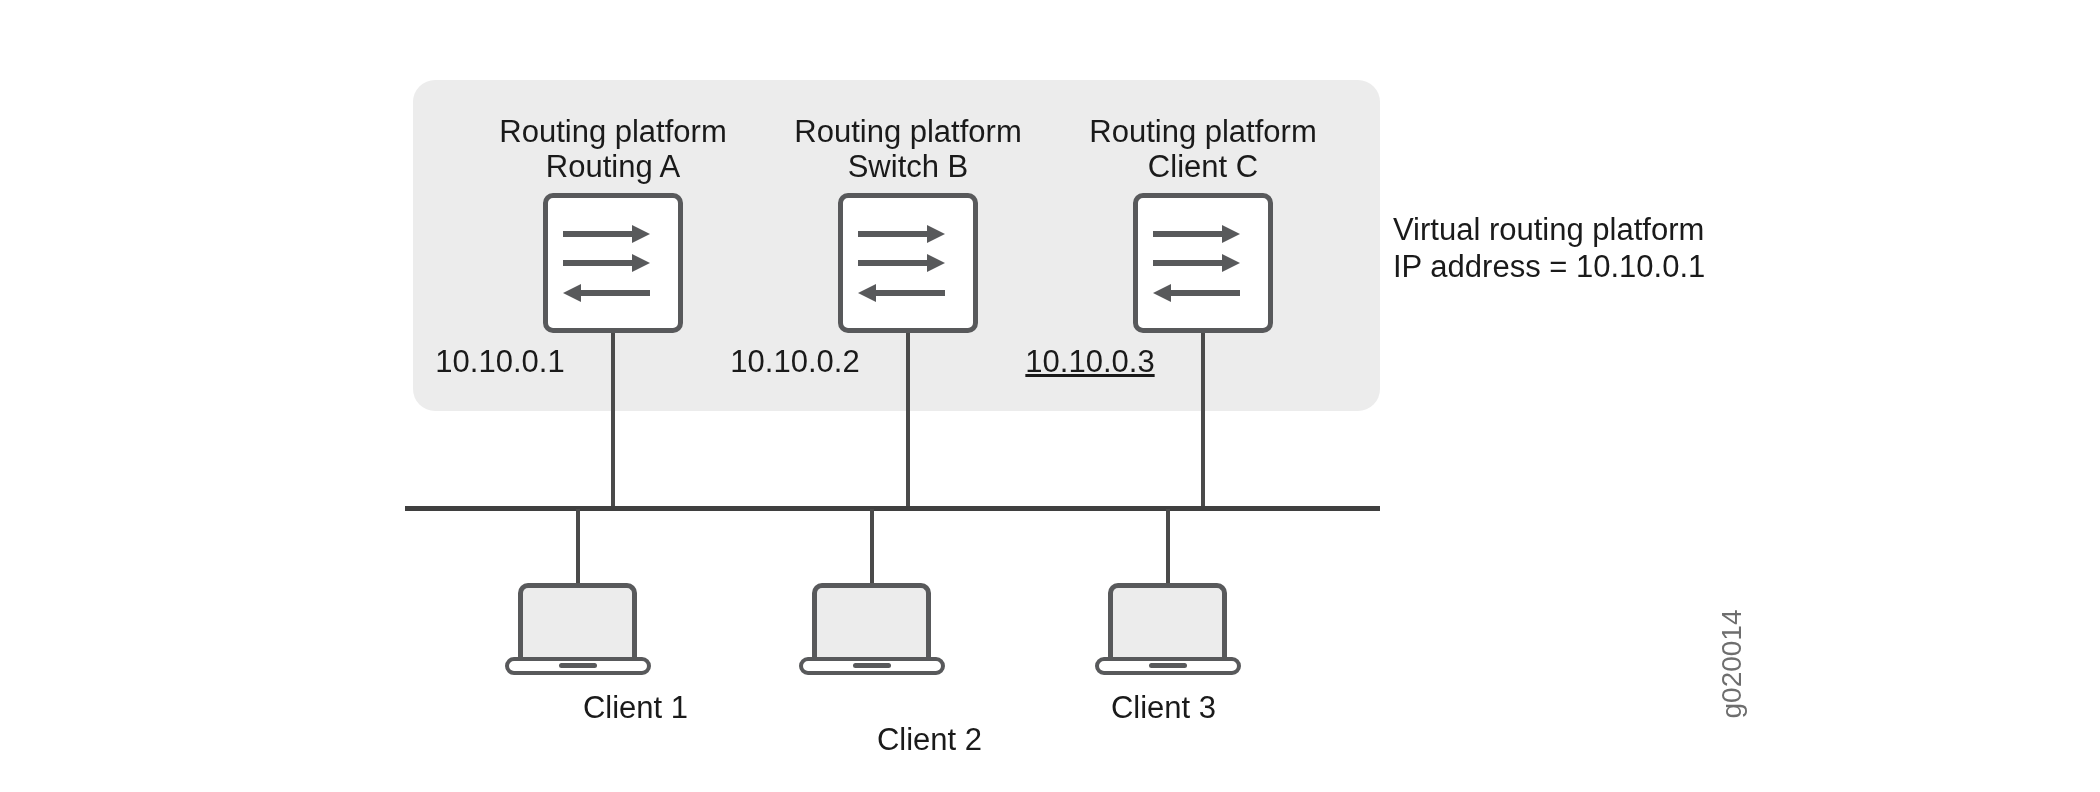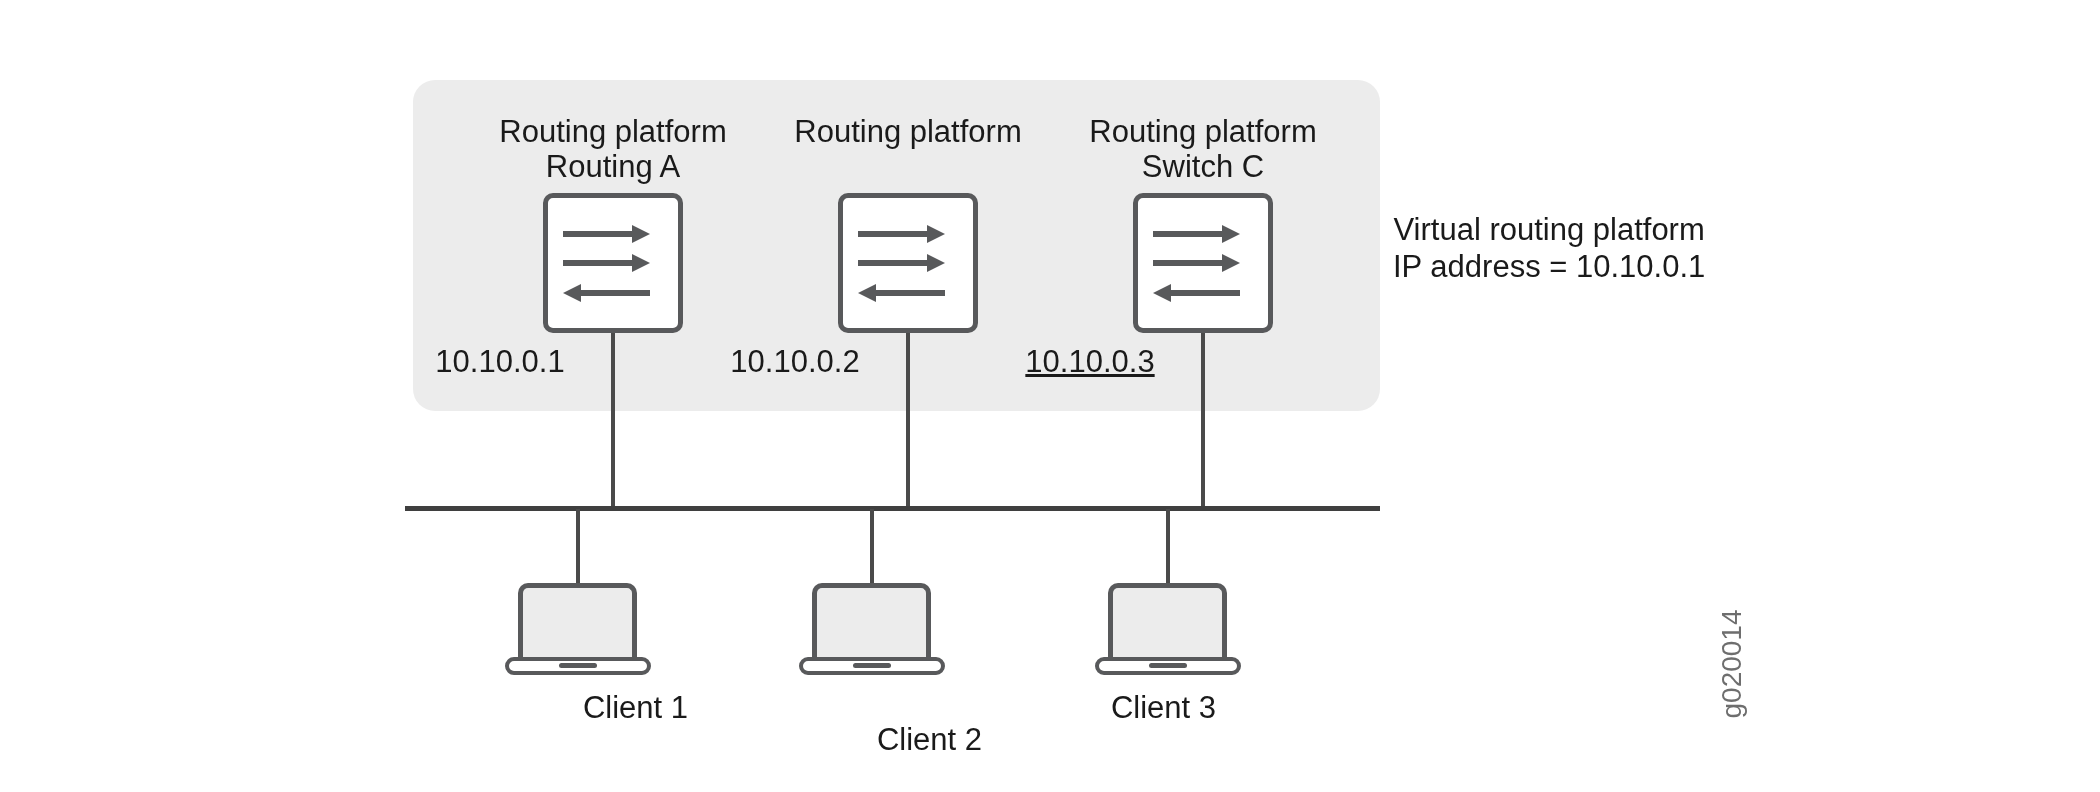--- a/index.html
+++ b/index.html
@@ -94,21 +94,20 @@
     color: var(--text, #1a1a1a);
   }
 
   
   .annotation {
     left: 1393px; top: 211px;
     font-size: 31px;
     line-height: 37px;
     color: var(--text, #1a1a1a);
     white-space: nowrap;
-    text-align: center;
   }
 
   
   .figure-id {
     left: 1670px; top: 649px;
     width: 122px; height: 30px;
     text-align: center;
     font-size: 28px;
     color: var(--figure-id-color, #6e6e6e);
     transform: rotate(-90deg);
@@ -139,20 +138,21 @@
         <line x1="31" y1="95" x2="102" y2="95" stroke-width="6"></line>
         <polygon points="33,86 15,95 33,104" stroke="none"></polygon>
       </g>
     </svg>
   </div>
   <div class="abs vline" style="left:611px; top:333px; height:175px;"></div>
   <div class="abs ip-label" style="left:400px; top:346px;">10.10.0.1</div>
 
   <div class="abs switch-label" style="left:758px; top:114px;">
     <div>Routing platform</div>
+    <div>Switch B</div>
   </div>
   <div class="abs switch-box" style="left:838px; top:193px;">
     <svg width="130" height="130" viewBox="0 0 130 130">
       <g stroke="#58595b" fill="#58595b">
         <line x1="15" y1="36" x2="86" y2="36" stroke-width="6"></line>
         <polygon points="84,27 102,36 84,45" stroke="none"></polygon>
       </g>
       <g stroke="#58595b" fill="#58595b">
         <line x1="15" y1="65" x2="86" y2="65" stroke-width="6"></line>
         <polygon points="84,56 102,65 84,74" stroke="none"></polygon>
@@ -161,21 +161,21 @@
         <line x1="31" y1="95" x2="102" y2="95" stroke-width="6"></line>
         <polygon points="33,86 15,95 33,104" stroke="none"></polygon>
       </g>
     </svg>
   </div>
   <div class="abs vline" style="left:906px; top:333px; height:175px;"></div>
   <div class="abs ip-label" style="left:695px; top:346px;">10.10.0.2</div>
 
   <div class="abs switch-label" style="left:1053px; top:114px;">
     <div>Routing platform</div>
-    <div>Switch C</div>
+    <div>Client C</div>
   </div>
   <div class="abs switch-box" style="left:1133px; top:193px;">
     <svg width="130" height="130" viewBox="0 0 130 130">
       <g stroke="#58595b" fill="#58595b">
         <line x1="15" y1="36" x2="86" y2="36" stroke-width="6"></line>
         <polygon points="84,27 102,36 84,45" stroke="none"></polygon>
       </g>
       <g stroke="#58595b" fill="#58595b">
         <line x1="15" y1="65" x2="86" y2="65" stroke-width="6"></line>
         <polygon points="84,56 102,65 84,74" stroke="none"></polygon>

